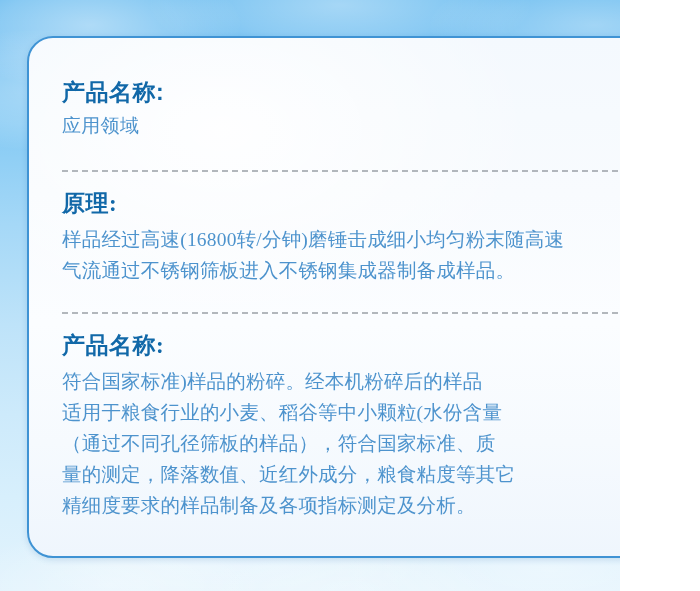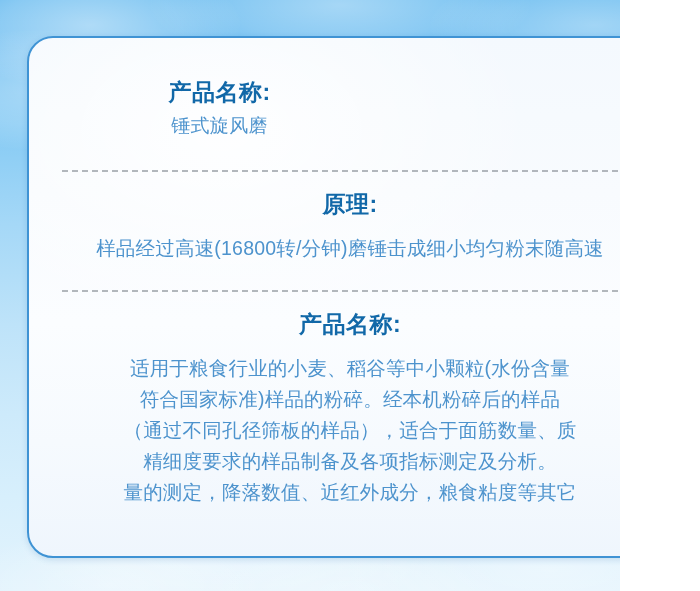--- a/index.html
+++ b/index.html
@@ -21,21 +21,20 @@
     background: linear-gradient(180deg,
         #63b9ef 0%,
         #6fbef1 9%,
         #87cbf4 22%,
         #a5d8f7 38%,
         #bee3f9 55%,
         #cdeafb 70%,
         #d7effc 84%,
         #e2f3fd 100%);
     overflow: hidden;
-    text-align: center;
   }
   
   .cloud {
     position: absolute;
     border-radius: 50%;
     background: radial-gradient(ellipse at center,
         rgba(255,255,255,0.85) 0%,
         rgba(255,255,255,0.45) 42%,
         rgba(255,255,255,0.0) 72%);
     pointer-events: none;
@@ -116,23 +115,23 @@
 
   .divider {
     height: 0;
     border-top: 2px dashed #9aa0a6;
     opacity: .75;
     margin: 0;
   }
   .d1 { margin-top: 31px; }
   .d2 { margin-top: 26px; }
 
-  .block { padding-top: 18px; }
+  .block { padding-top: 18px; font-family: Liberation Serif, serif; }
   .block .body {
-    margin-top: 15px;
+    margin-top: 6px;
     font-size: 19.5px;
     color: #4d93cd;
     line-height: 31px;
     letter-spacing: 0.2px;
   }
   .body p { margin: 0; white-space: pre; }
 </style>
 </head>
 <body>
 
@@ -149,43 +148,44 @@
   <div class="cloud c9"></div>
 
   <div id="card">
     <div class="card-sheen"></div>
 
     <div class="card-inner">
 
       <div class="section row-2col">
         <div class="col-left">
           <h3 class="heading">产品名称:</h3>
-          <div class="value">锤式旋风磨</div>
+          <div class="value">应用领域</div>
         </div>
         <div class="col-right">
         </div>
       </div>
 
       <div class="divider d1"></div>
 
       <div class="section block">
         <h3 class="heading">原理:</h3>
         <div class="body">
           <p>样品经过高速(16800转/分钟)磨锤击成细小均匀粉末随高速</p>
+          <p>气流通过不锈钢筛板进入不锈钢集成器制备成样品。</p>
         </div>
       </div>
 
       <div class="divider d2"></div>
 
       <div class="section block">
         <h3 class="heading">产品名称:</h3>
         <div class="body">
+          <p>符合国家标准)样品的粉碎。经本机粉碎后的样品</p>
           <p>适用于粮食行业的小麦、稻谷等中小颗粒(水份含量</p>
-          <p>符合国家标准)样品的粉碎。经本机粉碎后的样品</p>
-          <p>（通过不同孔径筛板的样品），适合于面筋数量、质</p>
+          <p>（通过不同孔径筛板的样品），符合国家标准、质</p>
+          <p>量的测定，降落数值、近红外成分，粮食粘度等其它</p>
           <p>精细度要求的样品制备及各项指标测定及分析。</p>
-          <p>量的测定，降落数值、近红外成分，粮食粘度等其它</p>
         </div>
       </div>
 
     </div>
   </div>
 </div>
 
 </body></html>

